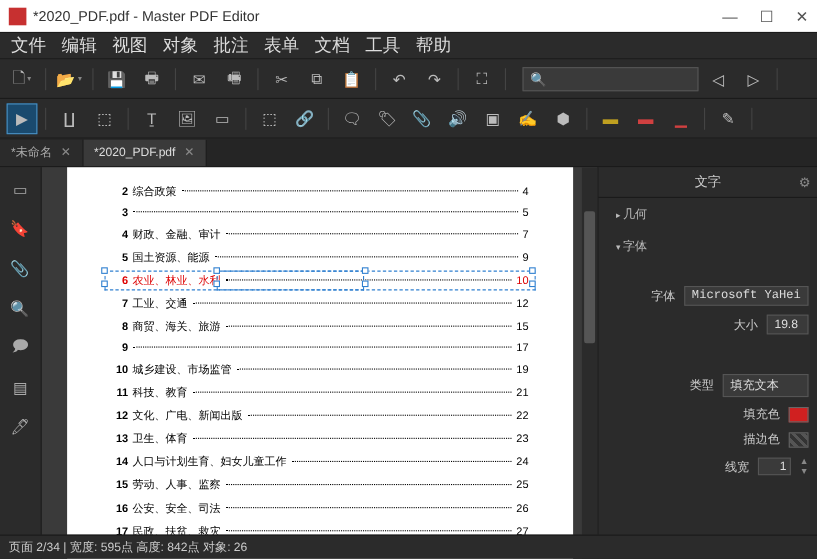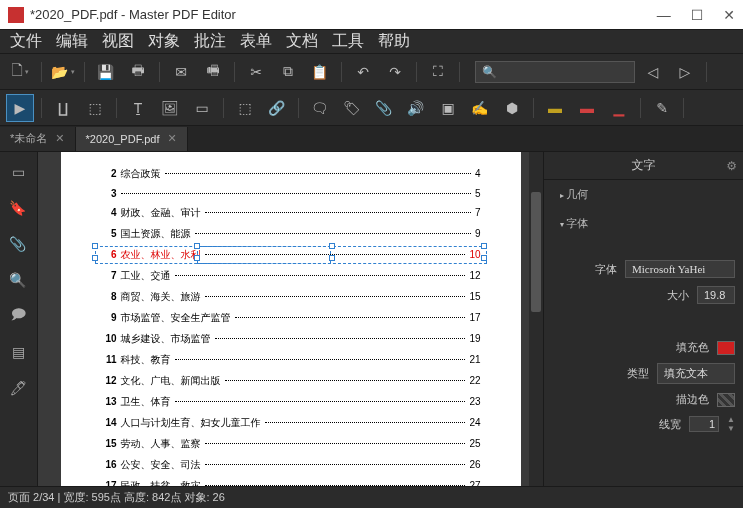--- a/index.html
+++ b/index.html
@@ -208,21 +208,20 @@
           <span class="pn">12</span>
         </div>
         <div class="tocrow">
           <span class="num">8</span>
           <span class="txt">商贸、海关、旅游</span>
           <span class="dots"></span>
           <span class="pn">15</span>
         </div>
         <div class="tocrow">
           <span class="num">9</span>
-          <span class="txt">市场监管、安全生产监管</span>
           <span class="dots"></span>
           <span class="pn">17</span>
         </div>
         <div class="tocrow">
           <span class="num">10</span>
           <span class="txt">城乡建设、市场监管</span>
           <span class="dots"></span>
           <span class="pn">19</span>
         </div>
         <div class="tocrow">
@@ -281,34 +280,34 @@
     <div class="rpbody">
       <div class="rpsec">
           <div class="hdr">几何</div>
         </div>
       <div class="rpsec open">
           <div class="hdr">字体</div>
         </div>
       <div style="height:18px"></div>
       <div class="rpfield">
         <span class="lbl">字体</span>
-        <span class="val" style="min-width:110px;font-family:Liberation Serif, serif">Microsoft YaHei</span>
+        <span class="val" style="min-width:110px;font-family:Liberation Mono, monospace">Microsoft YaHei</span>
       </div>
       <div class="rpfield">
         <span class="lbl">大小</span>
         <span class="val" style="min-width:38px">19.8</span>
       </div>
       <div style="height:28px"></div>
       <div class="rpfield">
+        <span class="lbl">类型</span>
+        <span class="val">填充文本</span>
+      </div>
+      <div class="rpfield">
         <span class="lbl">填充色</span>
         <span class="sw"></span>
-      </div>
-      <div class="rpfield">
-        <span class="lbl">类型</span>
-        <span class="val">填充文本</span>
       </div>
       <div class="rpfield">
         <span class="lbl">描边色</span>
         <span class="sw none"></span>
       </div>
       <div class="rpfield">
         <span class="lbl">线宽</span>
         <span class="spin">1</span>
         <span style="color:#888;font-size:8px">▲<br>▼</span>
       </div>

